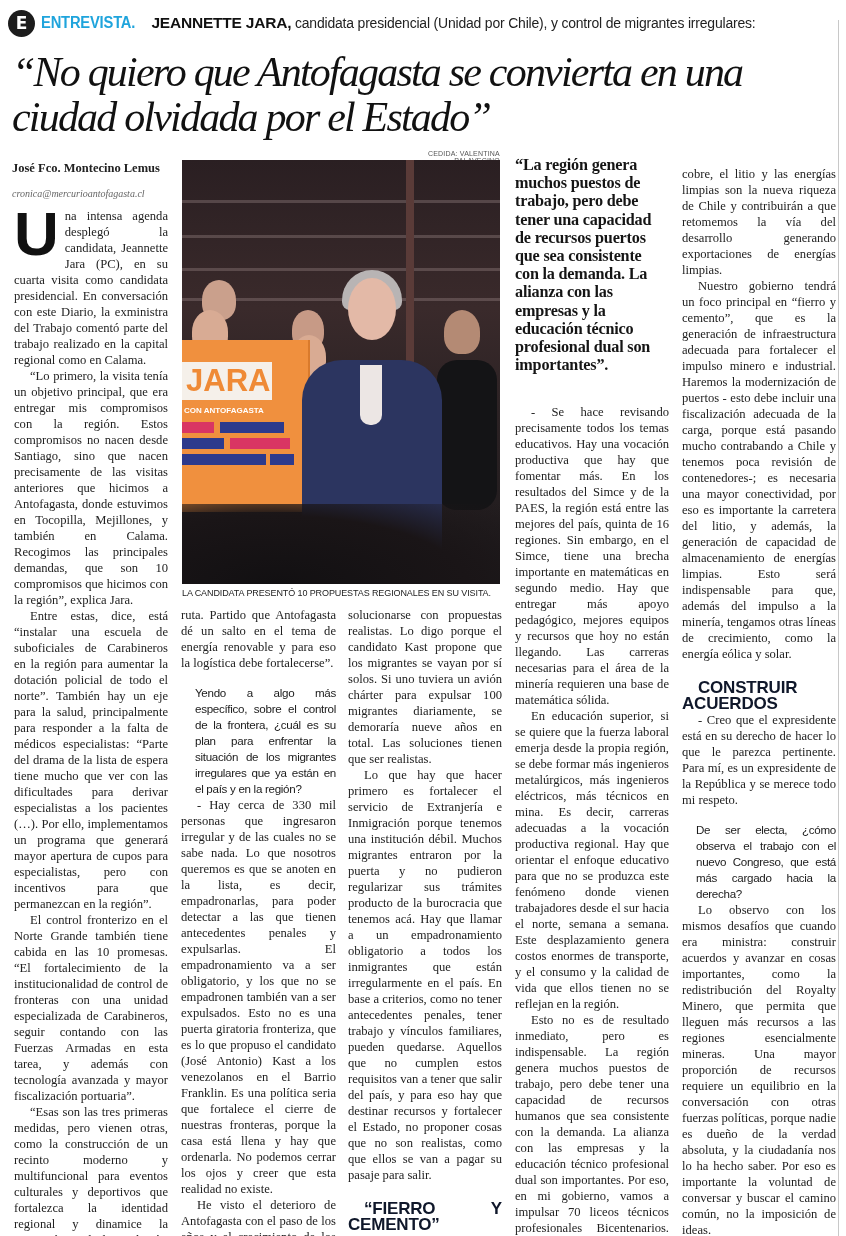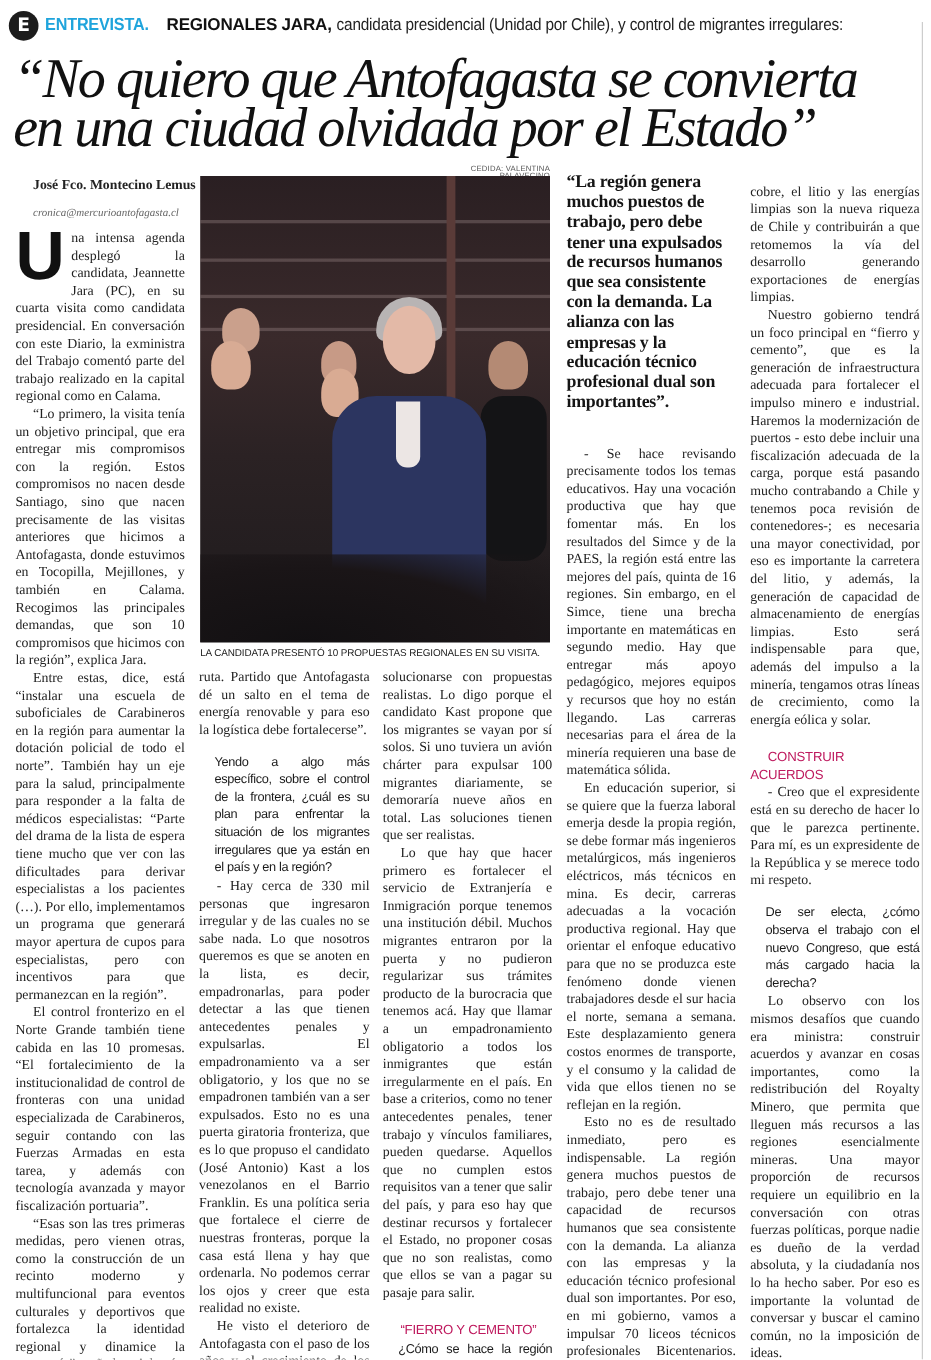--- a/index.html
+++ b/index.html
@@ -6,31 +6,31 @@
   body { width: 846px; height: 1236px; position: relative; overflow: hidden; color: #1a1a1a; }
   .page { position: absolute; inset: 0; }
   .right-rule { position: absolute; left: 838px; top: 20px; width: 1px; height: 1216px; background: #c8c8c8; }
 
   .kicker { position: absolute; left: 8px; top: 8px; height: 30px; display: flex; align-items: center; white-space: nowrap; font-family: "Liberation Sans", sans-serif; font-size: 15.5px; letter-spacing: -0.2px; }
   .sec-badge { width: 27px; height: 27px; border-radius: 50%; background: #1c1c1c; color: #fff; display: inline-flex; align-items: center; justify-content: center; font-family: "DejaVu Sans", sans-serif; font-weight: bold; font-size: 17px; margin-right: 6px; }
   .kicker .section { color: #1fa4dc; font-weight: bold; font-size: 16px; margin-right: 8px; transform: scaleX(0.92); transform-origin: left; display: inline-block; }
   .kicker .name { font-weight: bold; color: #111; margin-right: 4px; }
   .kicker .rest { color: #222; transform: scaleX(0.9); transform-origin: left; display: inline-block; }
 
-  .headline { position: absolute; left: 12px; top: 50px; width: 820px; font-family: "Liberation Serif", serif; font-style: italic; font-size: 51px; line-height: 45px; letter-spacing: -1.8px; color: #111; margin: 0; font-weight: normal; }
+  .headline { position: absolute; left: 12px; top: 50px; width: 820px; font-family: "Liberation Serif", serif; font-style: italic; font-size: 42px; line-height: 45px; letter-spacing: -1.8px; color: #111; margin: 0; font-weight: normal; }
 
-  .byline { position: absolute; left: 30px; top: 161px; width: 160px; font-family: "Liberation Serif", serif; }
+  .byline { position: absolute; left: 12px; top: 161px; width: 160px; font-family: "Liberation Serif", serif; }
   .byline .author { font-weight: bold; font-size: 12.5px; color: #222; }
   .byline .email { font-style: italic; font-size: 10px; color: #666; margin-top: 12px; }
 
   .col { position: absolute; font-family: "Liberation Serif", serif; font-size: 12.6px; line-height: 16px; color: #222; text-align: justify; hyphens: manual; }
   .col p { margin: 0; text-indent: 16px; }
   .col p.noindent { text-indent: 0; }
   .col .q { font-family: "Liberation Sans", sans-serif; font-weight: normal; font-size: 11.6px; line-height: 16px; color: #1a1a1a; text-indent: 0; margin-top: 14px; letter-spacing: -0.3px; margin-left: 14px; }
-  .col .subhead { font-family: "Liberation Sans", sans-serif; font-weight: normal; font-size: 12px; color: #be185d; margin-top: 18px; letter-spacing: -0.2px; }
+  .col .subhead { font-family: "Liberation Sans", sans-serif; font-weight: bold; font-size: 17px; color: #0f172a; margin-top: 18px; letter-spacing: -0.2px; }
   .col .subhead + .q { margin-top: 2px; }
 
   .col1 { left: 14px; top: 208px; width: 154px; }
   .col2 { left: 181px; top: 607px; width: 155px; }
   .col3 { left: 348px; top: 607px; width: 154px; }
   .col4 { left: 515px; top: 404px; width: 154px; }
   .col5 { left: 682px; top: 166px; width: 154px; }
 
   .dropcap { float: left; font-family: "Liberation Sans", sans-serif; font-weight: bold; font-size: 62px; line-height: 48px; margin: 2px 6px 0 0; color: #111; }
 
@@ -56,21 +56,21 @@
 </style>
 </head>
 <body>
 
 <div class="page">
   <div class="right-rule"></div>
 
   <div class="kicker">
     <span class="sec-badge">E</span>
     <span class="section">ENTREVISTA.</span>
-    <span class="name">REGIONALES JARA,</span>
+    <span class="name">JEANNETTE JARA,</span>
     <span class="rest">candidata presidencial (Unidad por Chile), y control de migrantes irregulares:</span>
   </div>
 
   <h1 class="headline">“No quiero que Antofagasta se convierta en una ciudad olvidada por el Estado”</h1>
 
   <div class="byline">
     <div class="author">José Fco. Montecino Lemus</div>
     <div class="email">cronica@mercurioantofagasta.cl</div>
   </div>
 
@@ -81,29 +81,39 @@
     <div class="beam" style="top:75px"></div>
     <div class="beam" style="top:108px"></div>
     <div class="beam" style="top:138px"></div>
     <div class="post"></div>
     <div class="person" style="left:20px;top:120px;width:34px;height:40px;background:#caa08c"></div>
     <div class="person" style="left:10px;top:150px;width:36px;height:44px;background:#d8ab94"></div>
     <div class="person" style="left:110px;top:150px;width:32px;height:40px;background:#c79a86"></div>
     <div class="person" style="left:110px;top:175px;width:34px;height:44px;background:#d9ab93"></div>
     <div class="person" style="left:262px;top:150px;width:36px;height:44px;background:#b48a74"></div>
     <div class="person" style="left:255px;top:200px;width:60px;height:150px;background:#141416;border-radius:20px"></div>
+    <div class="sign">
+      <div class="jara">JARA</div>
+      <div class="con">CON ANTOFAGASTA</div>
+      <div class="chip" style="left:0;top:82px;width:32px;background:#d93563"></div>
+      <div class="chip" style="left:38px;top:82px;width:64px;background:#2d3a8c"></div>
+      <div class="chip" style="left:0;top:98px;width:42px;background:#2d3a8c"></div>
+      <div class="chip" style="left:48px;top:98px;width:60px;background:#d93563"></div>
+      <div class="chip" style="left:0;top:114px;width:84px;background:#2d3a8c"></div>
+      <div class="chip" style="left:88px;top:114px;width:24px;background:#2d3a8c"></div>
+    </div>
     <div class="speaker-body"></div>
     <div class="speaker-shirt"></div>
     <div class="speaker-hair"></div>
     <div class="speaker-head"></div>
     <div class="crowd"></div>
   </div>
   <div class="caption">LA CANDIDATA PRESENTÓ 10 PROPUESTAS REGIONALES EN SU VISITA.</div>
 
-  <p class="pullquote">“La región genera muchos puestos de trabajo, pero debe tener una expulsados de recursos humanos que sea consistente con la demanda. La alianza con las empresas y la educación técnico profesional dual son importantes”.</p>
+  <p class="pullquote">“La región genera muchos puestos de trabajo, pero debe tener una capacidad de recursos puertos que sea consistente con la demanda. La alianza con las empresas y la educación técnico profesional dual son importantes”.</p>
 
   <div class="col col1">
     <p class="noindent"><span class="dropcap">U</span><span>na intensa agenda desplegó la candidata, Jeannette Jara (PC), en su cuarta visita como candidata presidencial. En conversación con este Diario, la exministra del Trabajo comentó parte del trabajo realizado en la capital regional como en Calama.</span></p>
     <p>“Lo primero, la visita tenía un objetivo principal, que era entregar mis compromisos con la región. Estos compromisos no nacen desde Santiago, sino que nacen precisamente de las visitas anteriores que hicimos a Antofagasta, donde estuvimos en Tocopilla, Mejillones, y también en Calama. Recogimos las principales demandas, que son 10 compromisos que hicimos con la región”, explica Jara.</p>
     <p>Entre estas, dice, está “instalar una escuela de suboficiales de Carabineros en la región para aumentar la dotación policial de todo el norte”. También hay un eje para la salud, principalmente para responder a la falta de médicos especialistas: “Parte del drama de la lista de espera tiene mucho que ver con las dificultades para derivar especialistas a los pacientes (…). Por ello, implementamos un programa que generará mayor apertura de cupos para especialistas, pero con incentivos para que permanezcan en la región”.</p>
     <p>El control fronterizo en el Norte Grande también tiene cabida en las 10 promesas. “El fortalecimiento de la institucionalidad de control de fronteras con una unidad especializada de Carabineros, seguir contando con las Fuerzas Armadas en esta tarea, y además con tecnología avanzada y mayor fiscalización portuaria”.</p>
     <p>“Esas son las tres primeras medidas, pero vienen otras, como la construcción de un recinto moderno y multifuncional para eventos culturales y deportivos que fortalezca la identidad regional y dinamice la economía”, añade. Además, en materia de desarrollo, resaltó la “carretera del litio. “Es un tema muy preponderante para el desarrollo minero y que mejorará la conexión entre San Pedro, Calama y Tocopilla. Tenemos claridad de la cantidad de accidentes que se han producido en la</p>
   </div>
 
   <div class="col col2">

